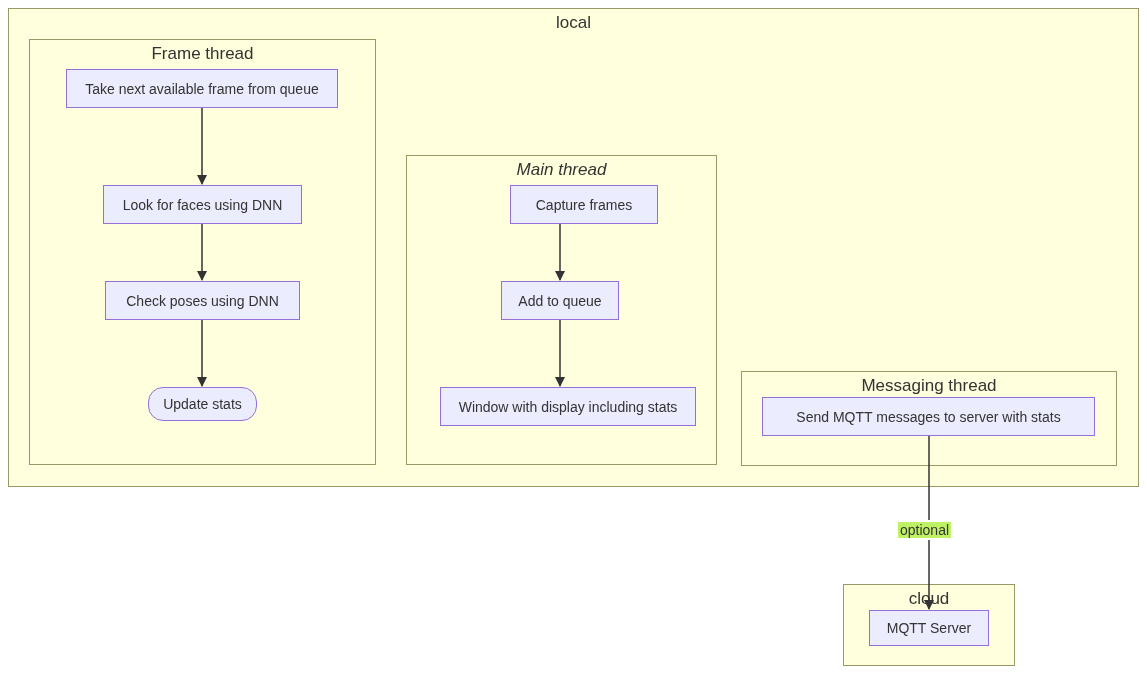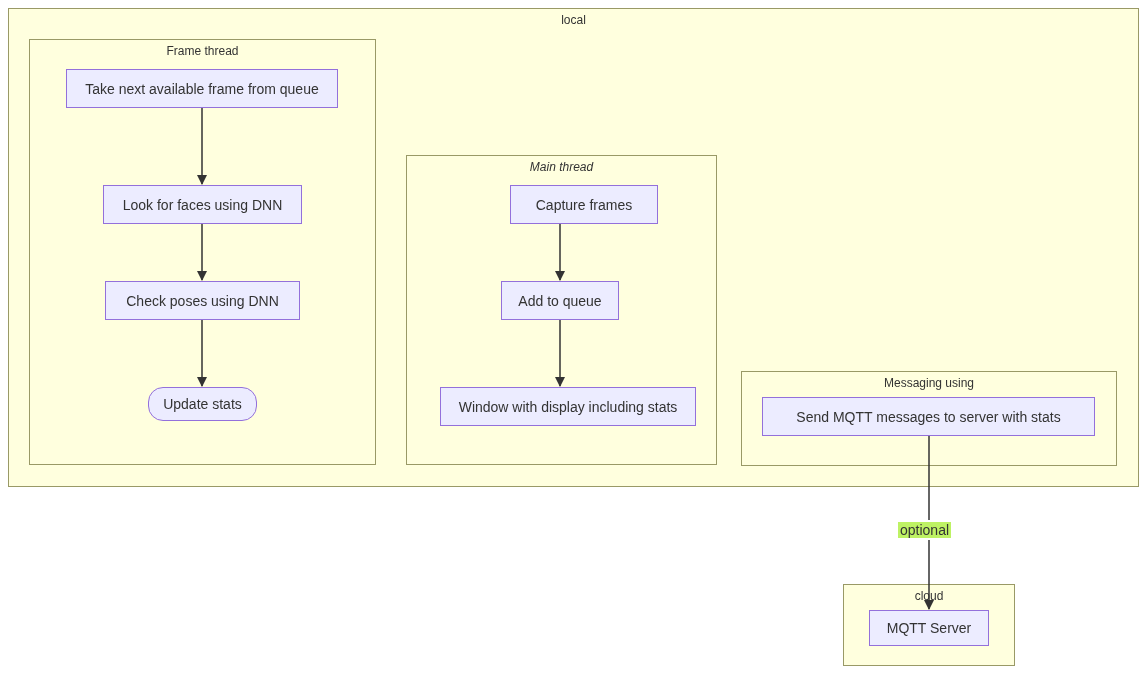--- a/index.html
+++ b/index.html
@@ -17,21 +17,21 @@
     position: absolute;
     border: 1px solid #999966;
     background: #ffffde;
     box-sizing: border-box;
   }
   .subgraph-title {
     position: absolute;
     top: 4px;
     left: 50%;
     transform: translateX(-50%);
-    font-size: 12px;
+    font-size: 17px;
     color: #333;
     white-space: nowrap;
   }
   .node {
     position: absolute;
     border: 1px solid #9370db;
     background: #ececff;
     box-sizing: border-box;
     display: flex;
     align-items: center;
@@ -71,21 +71,21 @@
 <div class="node" style="left:148px; top:387px; width:109px; height:31px;border-radius:15px;">Update stats</div>
 
 <div class="subgraph" style="left:406px; top:155px; width:311px; height:310px;font-style:italic;">
   <div class="subgraph-title">Main thread</div>
 </div>
 <div class="node" style="left:494px; top:185px; width:148px; height:39px;margin-left:16px;">Capture frames</div>
 <div class="node" style="left:501px; top:281px; width:118px; height:39px;">Add to queue</div>
 <div class="node" style="left:432px; top:387px; width:256px; height:39px;margin-left:8px;">Window with display including stats</div>
 
 <div class="subgraph" style="left:741px; top:371px; width:376px; height:95px;">
-  <div class="subgraph-title">Messaging using</div>
+  <div class="subgraph-title">Messaging thread</div>
 </div>
 <div class="node" style="left:762px; top:397px; width:333px; height:39px;">Send MQTT messages to server with stats</div>
 
 <div class="subgraph" style="left:843px; top:584px; width:172px; height:82px;">
   <div class="subgraph-title">cloud</div>
 </div>
 <div class="node" style="left:869px; top:610px; width:120px; height:36px;">MQTT Server</div>
 
 <div class="edge-label" style="left:898px; top:522px;">optional</div>
 

